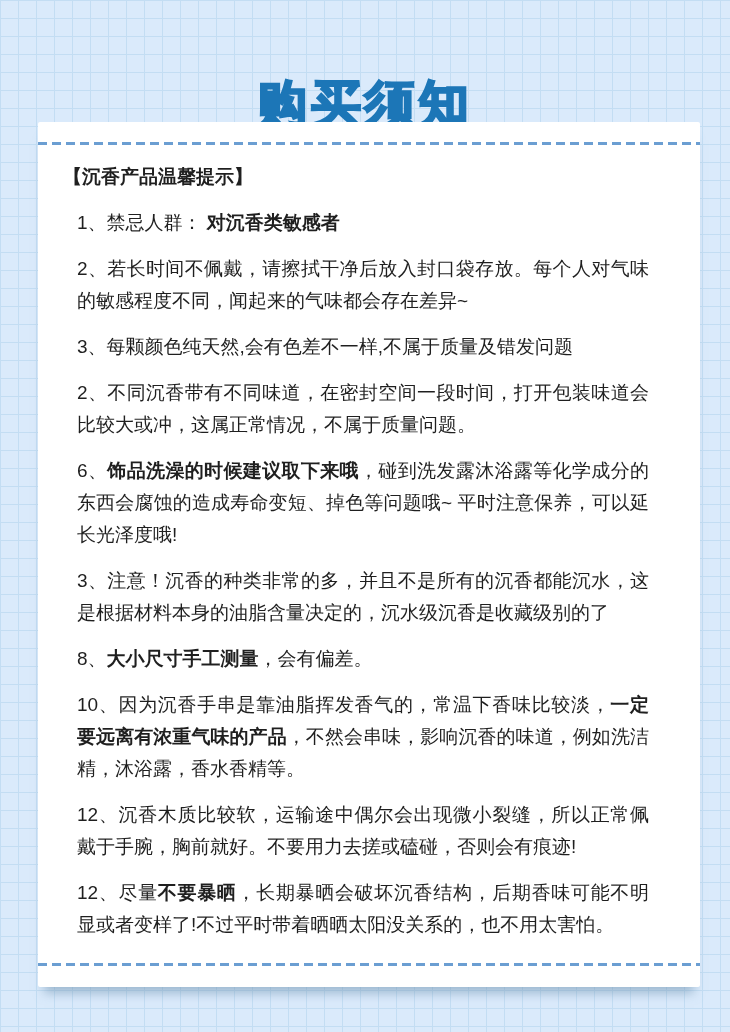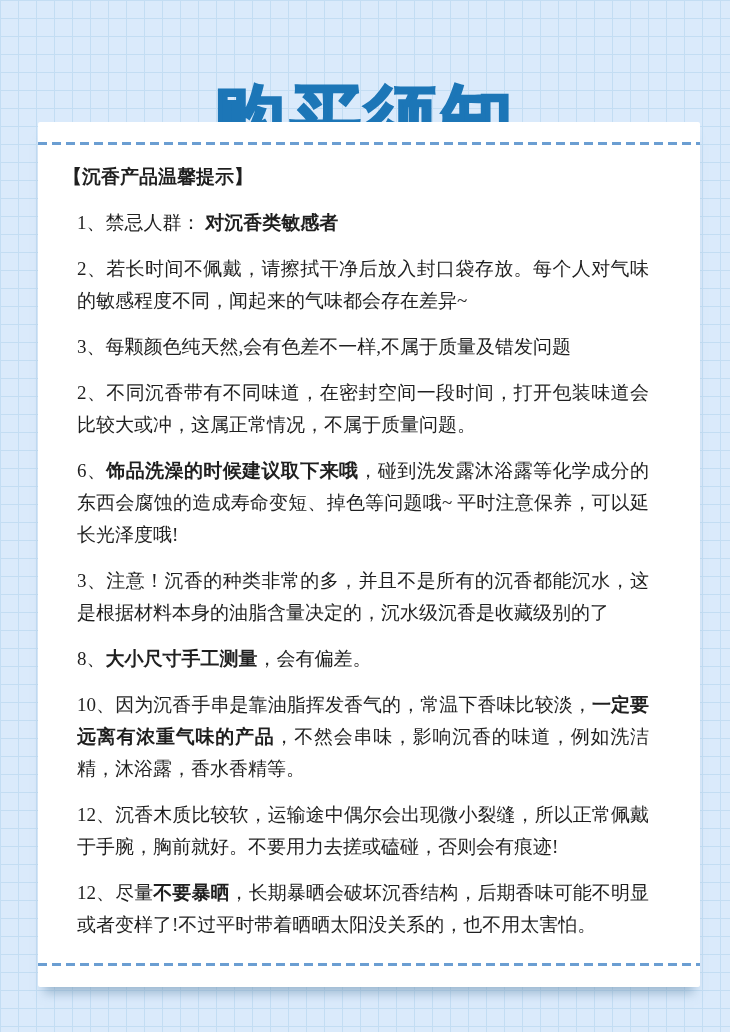--- a/index.html
+++ b/index.html
@@ -14,21 +14,21 @@
       linear-gradient(to right, #c3ddf3 1px, transparent 1px),
       linear-gradient(to bottom, #c3ddf3 1px, transparent 1px);
     background-size: 18px 18px;
   }
   .page-title {
     position: absolute;
     top: 22px;
     left: 0;
     width: 730px;
     text-align: center;
-    font-size: 72px;
+    font-size: 50px;
     line-height: 96px;
     font-weight: 900;
     letter-spacing: 4px;
     color: #1c76b7;
     -webkit-text-stroke: 2.5px #1c76b7;
   }
   .notice-card {
     position: absolute;
     left: 38px;
     top: 122px;
@@ -50,21 +50,20 @@
   .dash-top { top: 20px; }
   .dash-bottom { bottom: 21px; }
   .notice-content {
     position: absolute;
     top: 39px;
     left: 25px;
     width: 600px;
     color: #1f1f1f;
     font-size: 19px;
     line-height: 32px;
-    font-family: Liberation Serif, serif;
   }
   .notice-heading {
     font-weight: bold;
     margin: 0;
     font-size: 19px;
     line-height: 32px;
   }
   .notice-item {
     margin: 14px;
     text-align: justify;

